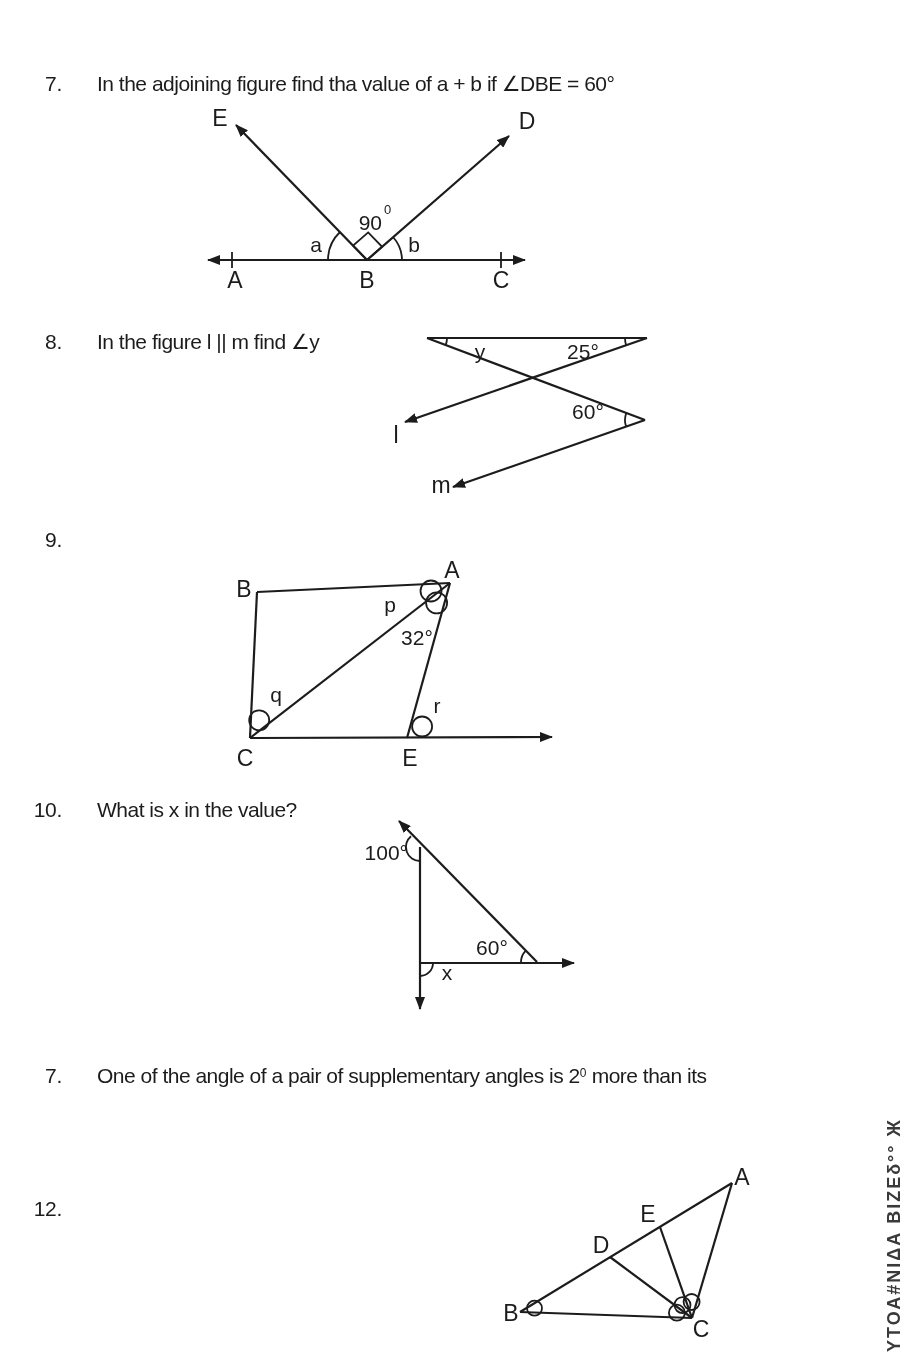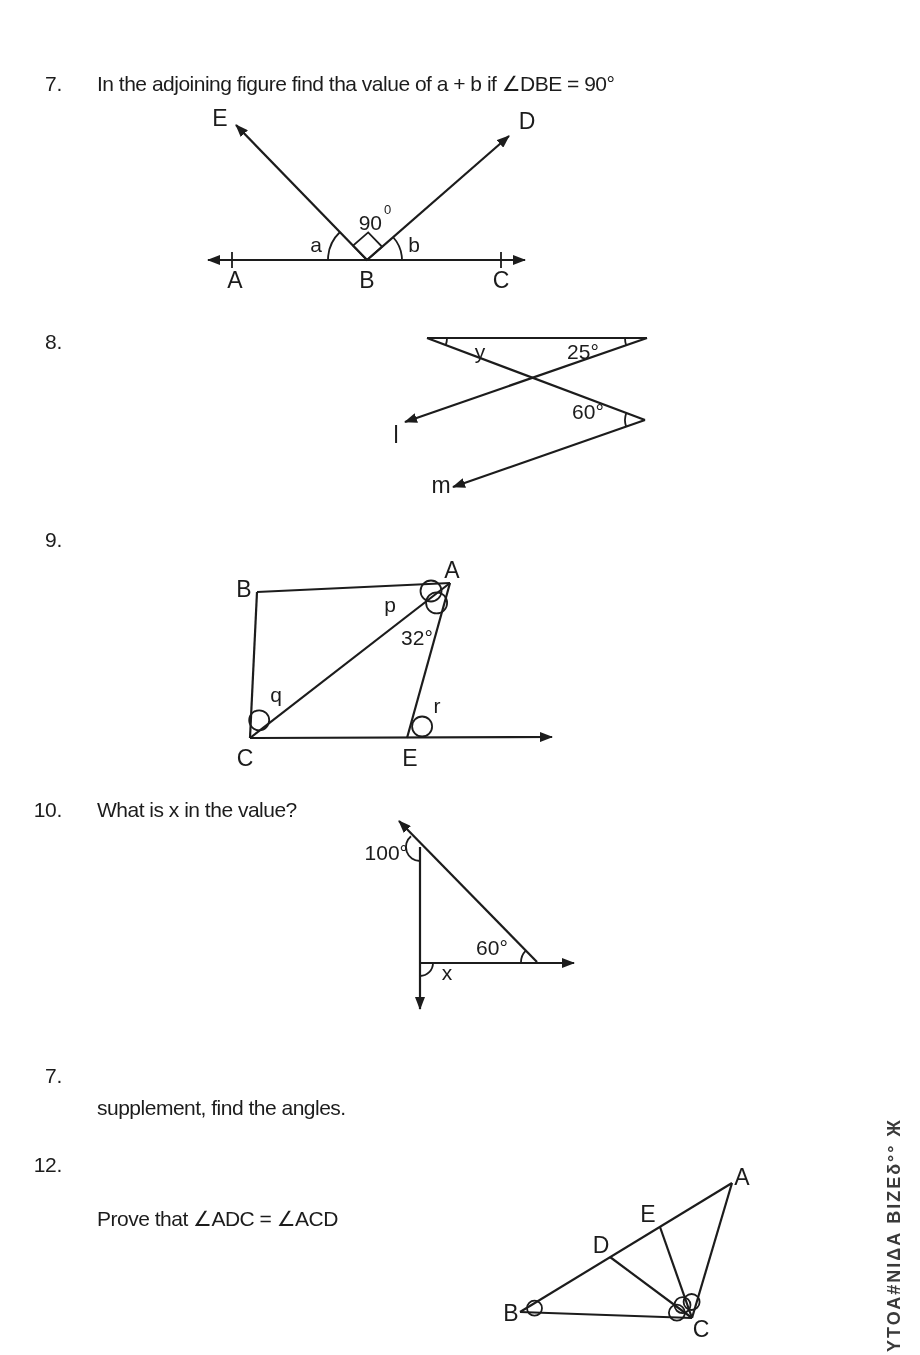--- a/index.html
+++ b/index.html
@@ -37,21 +37,21 @@
 
   <svg width="0" height="0" style="position:absolute">
     <defs>
       <marker id="arrow" viewBox="0 0 13 10" refX="12" refY="5" markerWidth="13" markerHeight="10" orient="auto" markerUnits="userSpaceOnUse">
         <path d="M0,0 L13,5 L0,10 Z" fill="#1c1c1c"></path>
       </marker>
     </defs>
   </svg>
 
   <div class="qnum" style="top:72px">7.</div>
-  <div class="qtext" style="top:72px">In the adjoining figure find tha value of a + b if ∠DBE = 90°</div>
+  <div class="qtext" style="top:72px">In the adjoining figure find tha value of a + b if ∠DBE = 60°</div>
 
   <svg style="left:150px;top:100px" width="450" height="200" viewBox="0 0 450 200">
     <line class="fig-stroke" x1="217" y1="160" x2="58" y2="160" marker-end="url(#arrow)"></line>
     <line class="fig-stroke" x1="217" y1="160" x2="375" y2="160" marker-end="url(#arrow)"></line>
     <line class="fig-thin" x1="82" y1="152" x2="82" y2="168"></line>
     <line class="fig-thin" x1="351" y1="152" x2="351" y2="168"></line>
     <line class="fig-stroke" x1="217" y1="160" x2="86" y2="25" marker-end="url(#arrow)"></line>
     <line class="fig-stroke" x1="217" y1="160" x2="359" y2="36" marker-end="url(#arrow)"></line>
     <path class="fig-thin" d="M 217 160 L 203.1 145.6 L 218.2 132.4 L 232.1 146.8 Z"></path>
     <path class="fig-thin" d="M 178 160 A 39 39 0 0 1 190 132"></path>
@@ -61,20 +61,21 @@
     <text x="85" y="188" text-anchor="middle">A</text>
     <text x="217" y="188" text-anchor="middle">B</text>
     <text x="351" y="188" text-anchor="middle">C</text>
     <text class="ang" x="232" y="130" text-anchor="end">90</text>
     <text class="sup" x="234" y="114">0</text>
     <text class="ang" x="166" y="152" text-anchor="middle">a</text>
     <text class="ang" x="264" y="152" text-anchor="middle">b</text>
   </svg>
 
   <div class="qnum" style="top:330px">8.</div>
+  <div class="qtext" style="top:330px">In the figure l || m find ∠y</div>
 
   <svg style="left:385px;top:325px" width="280" height="185" viewBox="0 0 280 185">
     <line class="fig-stroke" x1="42" y1="13" x2="262" y2="13"></line>
     <line class="fig-stroke" x1="42" y1="13" x2="260" y2="95"></line>
     <line class="fig-stroke" x1="262" y1="13" x2="20" y2="97" marker-end="url(#arrow)"></line>
     <line class="fig-stroke" x1="260" y1="95" x2="68" y2="162" marker-end="url(#arrow)"></line>
     <path class="fig-thin" d="M 62 13 A 20 20 0 0 1 60.7 20.2"></path>
     <path class="fig-thin" d="M 240 13 A 22 22 0 0 0 241.2 20.2"></path>
     <path class="fig-thin" d="M 241.3 88 A 20 20 0 0 0 241.1 101.6"></path>
     <text class="ang" x="95" y="34" text-anchor="middle">y</text>
@@ -115,24 +116,25 @@
     <line class="fig-stroke" x1="80" y1="153" x2="234" y2="153" marker-end="url(#arrow)"></line>
     <path class="fig-thin" d="M 71 26.2 A 14 14 0 0 0 80 51"></path>
     <path class="fig-thin" d="M 185.6 140.8 A 16 16 0 0 0 181 152"></path>
     <path class="fig-thin" d="M 93 153 A 13 13 0 0 1 80 166"></path>
     <text class="ang" x="68" y="50" text-anchor="end">100°</text>
     <text class="ang" x="152" y="145" text-anchor="middle">60°</text>
     <text class="ang" x="107" y="170" text-anchor="middle">x</text>
   </svg>
 
   <div class="qnum" style="top:1064px">7.</div>
-  <div class="qtext" style="top:1096px">supplement, find the angles.</div>
+  <div class="qtext" style="top:1064px">
+    <span>One of the angle of a pair of supplementary angles is 2</span><sup>0</sup><span> more than its</span>
+  </div>
 
-  <div class="qnum" style="top:1153px">12.</div>
-  <div class="qtext" style="top:1207px">Prove that ∠ADC = ∠ACD</div>
+  <div class="qnum" style="top:1197px">12.</div>
 
   <svg style="left:490px;top:1165px" width="280" height="195" viewBox="0 0 280 195">
     <line class="fig-stroke" x1="30" y1="147" x2="242" y2="18"></line>
     <line class="fig-stroke" x1="30" y1="147" x2="202" y2="153"></line>
     <line class="fig-stroke" x1="202" y1="153" x2="242" y2="18"></line>
     <line class="fig-stroke" x1="202" y1="153" x2="120" y2="92"></line>
     <line class="fig-stroke" x1="202" y1="153" x2="170" y2="62"></line>
     <circle class="fig-thin" cx="44.5" cy="143.2" r="7.5"></circle>
     <circle class="fig-thin" cx="186.9" cy="147.7" r="8"></circle>
     <circle class="fig-thin" cx="192.5" cy="140.1" r="8"></circle>

